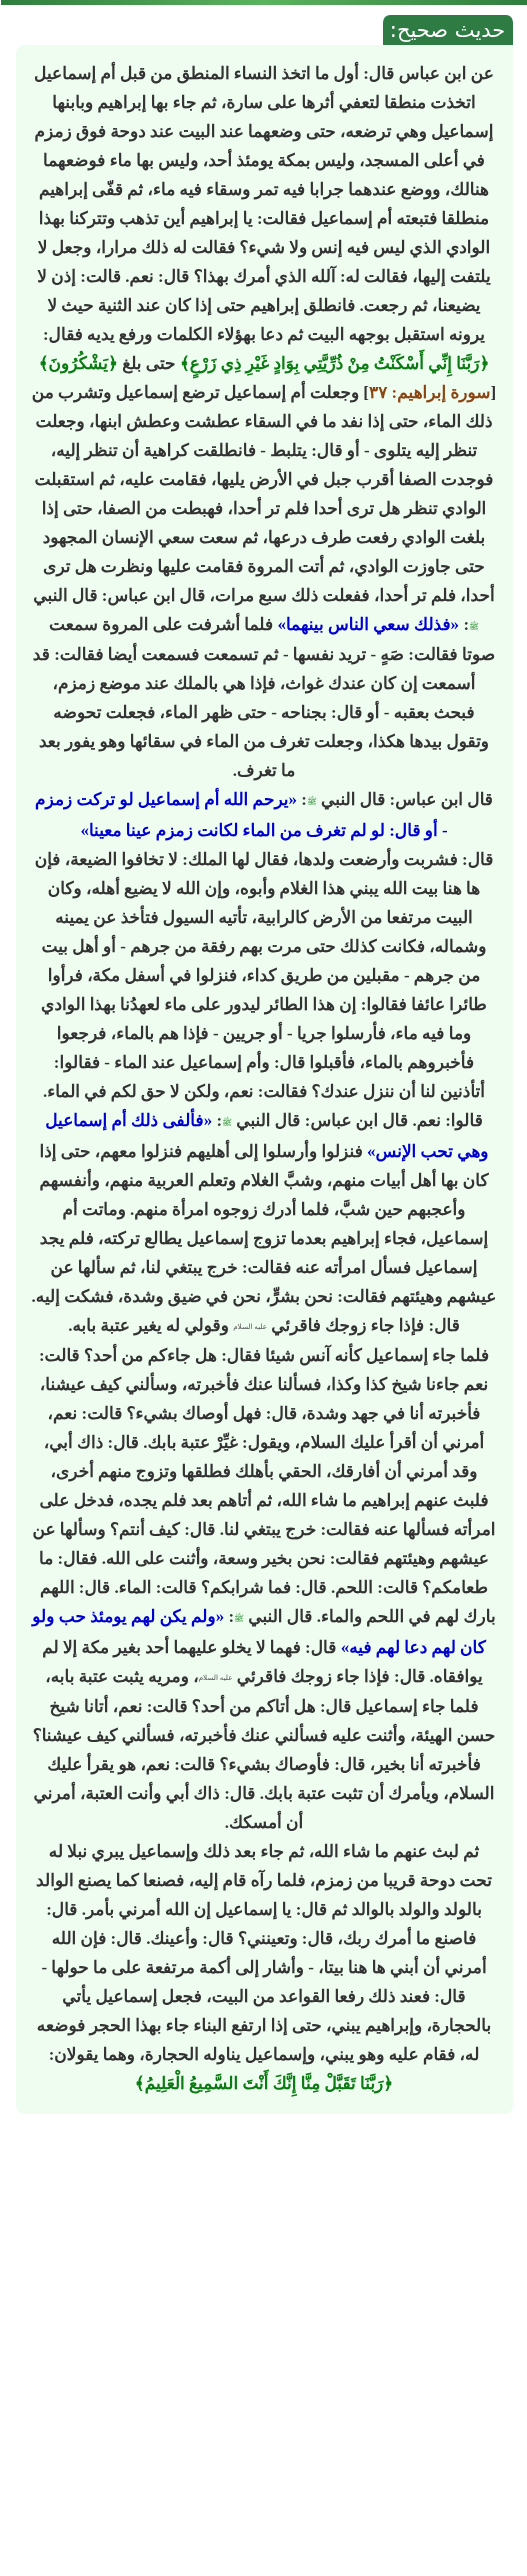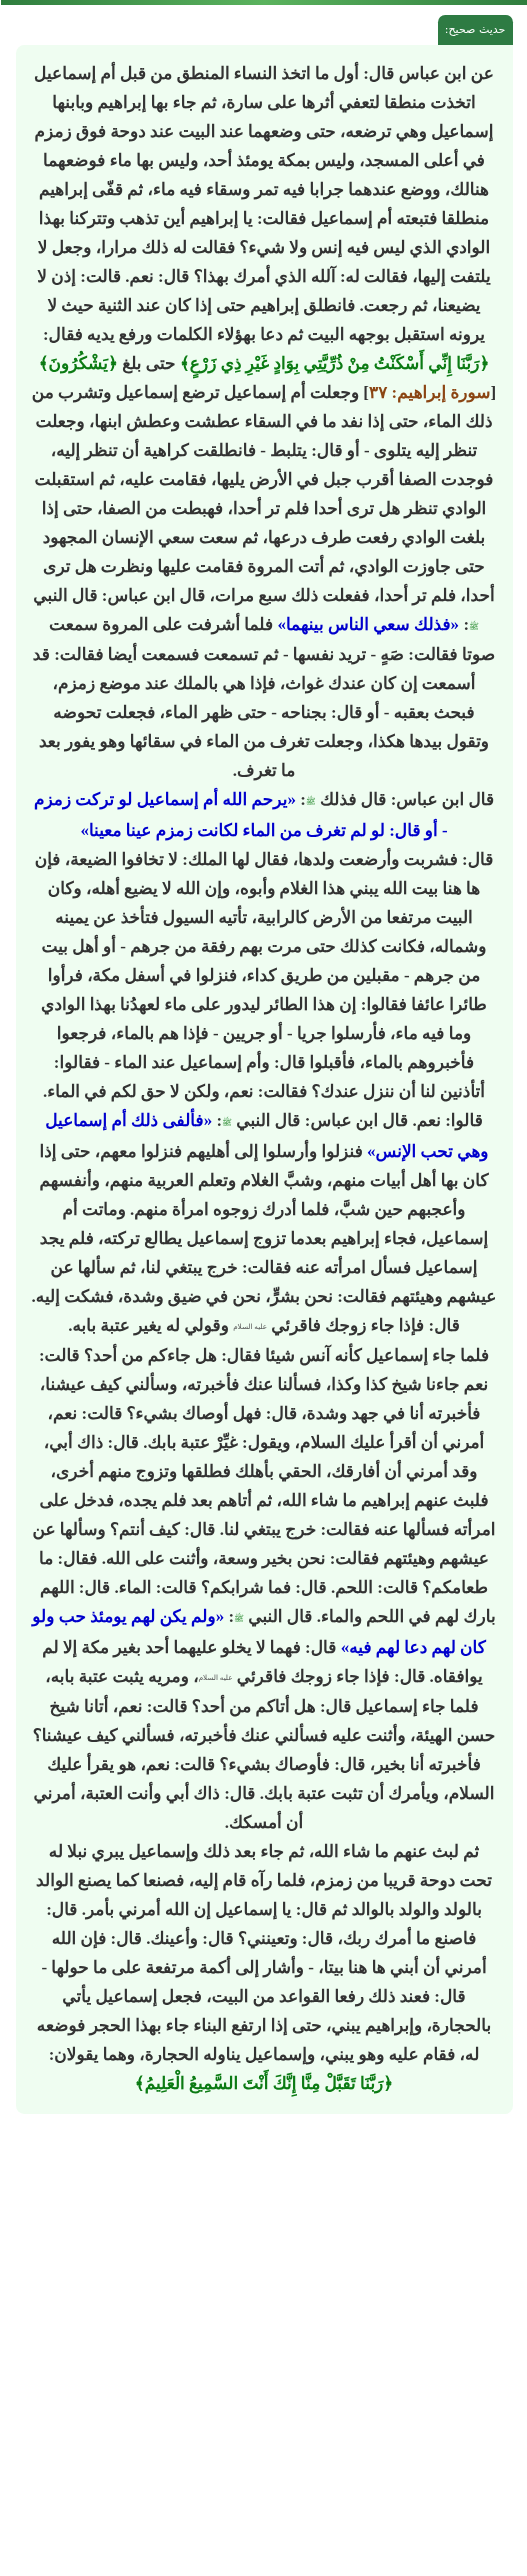--- a/index.html
+++ b/index.html
@@ -13,21 +13,21 @@
   }
   .top-stripe, .bottom-stripe {
     height: 5.2px;
     background: linear-gradient(90deg, #2f7d3e 0%, #5bb35e 50%, #2f7d3e 100%);
   }
   .page { padding: 10.3px 15.5px 0 15.5px; }
   .label-tab {
     display: inline-block;
     background: #2e7b43;
     color: #ffffff;
-    font-size: 11px;
+    font-size: 21px;
     padding: 5.2px 7.2px 6.2px 7.2px;
     border-radius: 7.2px 7.2px 0 0;
     margin-right: 0;
     line-height: 18.5px;
   }
   .hadith-box {
     background: #effdf1;
     border-radius: 0 0 8.2px 8.2px;
     border-top-left-radius: 8.2px;
     padding: 13.4px 15.5px 15.5px 15.5px;
@@ -47,21 +47,21 @@
 </head>
 <body>
 
 <div class="top-stripe"></div>
 
 <div class="page">
   <div class="label-tab">حديث صحيح:</div>
 
   <div class="hadith-box" id="hadith-box">
       <p><span>عن ابن عباس قال: أول ما اتخذ النساء المنطق من قبل أم إسماعيل اتخذت منطقا لتعفي أثرها على سارة، ثم جاء بها إبراهيم وبابنها إسماعيل وهي ترضعه، حتى وضعهما عند البيت عند دوحة فوق زمزم في أعلى المسجد، وليس بمكة يومئذ أحد، وليس بها ماء فوضعهما هنالك، ووضع عندهما جرابا فيه تمر وسقاء فيه ماء، ثم قفّى إبراهيم منطلقا فتبعته أم إسماعيل فقالت: يا إبراهيم أين تذهب وتتركنا بهذا الوادي الذي ليس فيه إنس ولا شيء؟ فقالت له ذلك مرارا، وجعل لا يلتفت إليها، فقالت له: آلله الذي أمرك بهذا؟ قال: نعم. قالت: إذن لا يضيعنا، ثم رجعت. فانطلق إبراهيم حتى إذا كان عند الثنية حيث لا يرونه استقبل بوجهه البيت ثم دعا بهؤلاء الكلمات ورفع يديه فقال: </span><span class="quran">﴿رَبَّنَا إِنِّي أَسْكَنْتُ مِنْ ذُرِّيَّتِي بِوَادٍ غَيْرِ ذِي زَرْعٍ﴾</span><span> حتى بلغ </span><span class="quran">﴿يَشْكُرُونَ﴾</span><span> [</span><span class="surah-ref">سورة إبراهيم: ٣٧</span><span>] وجعلت أم إسماعيل ترضع إسماعيل وتشرب من ذلك الماء، حتى إذا نفد ما في السقاء عطشت وعطش ابنها، وجعلت تنظر إليه يتلوى - أو قال: يتلبط - فانطلقت كراهية أن تنظر إليه، فوجدت الصفا أقرب جبل في الأرض يليها، فقامت عليه، ثم استقبلت الوادي تنظر هل ترى أحدا فلم تر أحدا، فهبطت من الصفا، حتى إذا بلغت الوادي رفعت طرف درعها، ثم سعت سعي الإنسان المجهود حتى جاوزت الوادي، ثم أتت المروة فقامت عليها ونظرت هل ترى أحدا، فلم تر أحدا، ففعلت ذلك سبع مرات، قال ابن عباس: قال النبي </span><span class="honorific">ﷺ</span><span>: </span><span class="prophet">«فذلك سعي الناس بينهما»</span><span> فلما أشرفت على المروة سمعت صوتا فقالت: صَهٍ - تريد نفسها - ثم تسمعت فسمعت أيضا فقالت: قد أسمعت إن كان عندك غواث، فإذا هي بالملك عند موضع زمزم، فبحث بعقبه - أو قال: بجناحه - حتى ظهر الماء، فجعلت تحوضه وتقول بيدها هكذا، وجعلت تغرف من الماء في سقائها وهو يفور بعد ما تغرف.</span></p>
-      <p><span>قال ابن عباس: قال فذلك </span><span class="honorific">ﷺ</span><span>: </span><span class="prophet">«يرحم الله أم إسماعيل لو تركت زمزم - أو قال: لو لم تغرف من الماء لكانت زمزم عينا معينا»</span></p>
+      <p><span>قال ابن عباس: قال النبي </span><span class="honorific">ﷺ</span><span>: </span><span class="prophet">«يرحم الله أم إسماعيل لو تركت زمزم - أو قال: لو لم تغرف من الماء لكانت زمزم عينا معينا»</span></p>
       <p><span>قال: فشربت وأرضعت ولدها، فقال لها الملك: لا تخافوا الضيعة، فإن ها هنا بيت الله يبني هذا الغلام وأبوه، وإن الله لا يضيع أهله، وكان البيت مرتفعا من الأرض كالرابية، تأتيه السيول فتأخذ عن يمينه وشماله، فكانت كذلك حتى مرت بهم رفقة من جرهم - أو أهل بيت من جرهم - مقبلين من طريق كداء، فنزلوا في أسفل مكة، فرأوا طائرا عائفا فقالوا: إن هذا الطائر ليدور على ماء لعهدُنا بهذا الوادي وما فيه ماء، فأرسلوا جريا - أو جريين - فإذا هم بالماء، فرجعوا فأخبروهم بالماء، فأقبلوا قال: وأم إسماعيل عند الماء - فقالوا: أتأذنين لنا أن ننزل عندك؟ فقالت: نعم، ولكن لا حق لكم في الماء.</span></p>
       <p><span>قالوا: نعم. قال ابن عباس: قال النبي </span><span class="honorific">ﷺ</span><span>: </span><span class="prophet">«فألفى ذلك أم إسماعيل وهي تحب الإنس»</span><span> فنزلوا وأرسلوا إلى أهليهم فنزلوا معهم، حتى إذا كان بها أهل أبيات منهم، وشبَّ الغلام وتعلم العربية منهم، وأنفسهم وأعجبهم حين شبَّ، فلما أدرك زوجوه امرأة منهم. وماتت أم إسماعيل، فجاء إبراهيم بعدما تزوج إسماعيل يطالع تركته، فلم يجد إسماعيل فسأل امرأته عنه فقالت: خرج يبتغي لنا، ثم سألها عن عيشهم وهيئتهم فقالت: نحن بشرٍّ، نحن في ضيق وشدة، فشكت إليه. قال: فإذا جاء زوجك فاقرئي </span><span class="honorific-as">عليه السلام</span><span> وقولي له يغير عتبة بابه.</span></p>
       <p><span>فلما جاء إسماعيل كأنه آنس شيئا فقال: هل جاءكم من أحد؟ قالت: نعم جاءنا شيخ كذا وكذا، فسألنا عنك فأخبرته، وسألني كيف عيشنا، فأخبرته أنا في جهد وشدة، قال: فهل أوصاك بشيء؟ قالت: نعم، أمرني أن أقرأ عليك السلام، ويقول: غيِّرْ عتبة بابك. قال: ذاك أبي، وقد أمرني أن أفارقك، الحقي بأهلك فطلقها وتزوج منهم أخرى، فلبث عنهم إبراهيم ما شاء الله، ثم أتاهم بعد فلم يجده، فدخل على امرأته فسألها عنه فقالت: خرج يبتغي لنا. قال: كيف أنتم؟ وسألها عن عيشهم وهيئتهم فقالت: نحن بخير وسعة، وأثنت على الله. فقال: ما طعامكم؟ قالت: اللحم. قال: فما شرابكم؟ قالت: الماء. قال: اللهم بارك لهم في اللحم والماء. قال النبي </span><span class="honorific">ﷺ</span><span>: </span><span class="prophet">«ولم يكن لهم يومئذ حب ولو كان لهم دعا لهم فيه»</span><span> قال: فهما لا يخلو عليهما أحد بغير مكة إلا لم يوافقاه. قال: فإذا جاء زوجك فاقرئي </span><span class="honorific-as">عليه السلام</span><span>، ومريه يثبت عتبة بابه، فلما جاء إسماعيل قال: هل أتاكم من أحد؟ قالت: نعم، أتانا شيخ حسن الهيئة، وأثنت عليه فسألني عنك فأخبرته، فسألني كيف عيشنا؟ فأخبرته أنا بخير، قال: فأوصاك بشيء؟ قالت: نعم، هو يقرأ عليك السلام، ويأمرك أن تثبت عتبة بابك. قال: ذاك أبي وأنت العتبة، أمرني أن أمسكك.</span></p>
       <p><span>ثم لبث عنهم ما شاء الله، ثم جاء بعد ذلك وإسماعيل يبري نبلا له تحت دوحة قريبا من زمزم، فلما رآه قام إليه، فصنعا كما يصنع الوالد بالولد والولد بالوالد ثم قال: يا إسماعيل إن الله أمرني بأمر. قال: فاصنع ما أمرك ربك، قال: وتعينني؟ قال: وأعينك. قال: فإن الله أمرني أن أبني ها هنا بيتا، - وأشار إلى أكمة مرتفعة على ما حولها - قال: فعند ذلك رفعا القواعد من البيت، فجعل إسماعيل يأتي بالحجارة، وإبراهيم يبني، حتى إذا ارتفع البناء جاء بهذا الحجر فوضعه له، فقام عليه وهو يبني، وإسماعيل يناوله الحجارة، وهما يقولان: </span><span class="quran">﴿رَبَّنَا تَقَبَّلْ مِنَّا إِنَّكَ أَنْتَ السَّمِيعُ الْعَلِيمُ﴾</span></p>
     </div>
 
   
 
   
 

